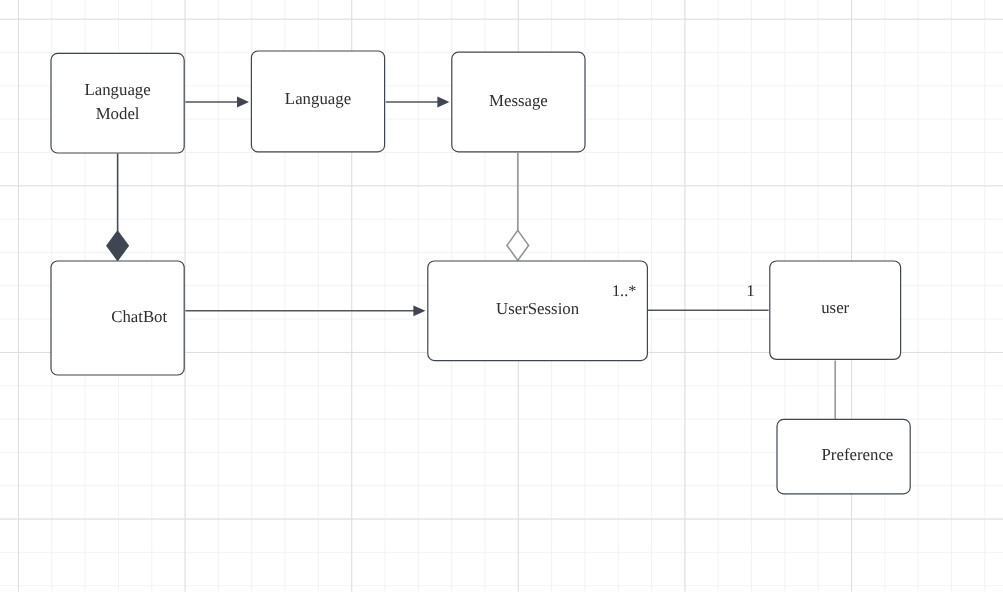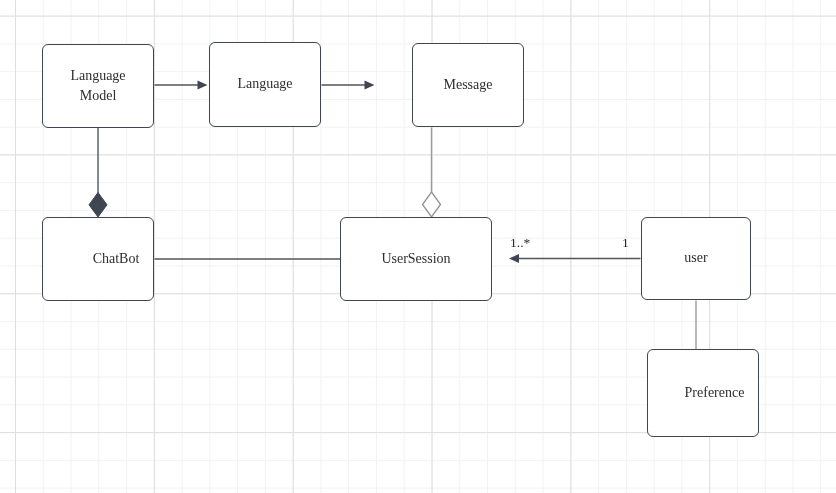--- a/index.html
+++ b/index.html
@@ -93,36 +93,36 @@
   </svg>
 
   <div class="node" id="node-language-model" style="left:42px; top:44px; width:112px; height:84px;text-align:center;">
     <span class="label">Language Model</span>
   </div>
 
   <div class="node" id="node-response" style="left:209px; top:42px; width:112px; height:85px;">
     <span class="label">Language</span>
   </div>
 
-  <div class="node" id="node-message" style="left:376px; top:43px; width:112px; height:84px;margin-left:36px;">
+  <div class="node" id="node-message" style="left:376px; top:43px; width:112px; height:84px;">
     <span class="label">Message</span>
   </div>
 
-  <div class="node" id="node-chatbot" style="left:42px; top:217px; width:112px; height:84px;padding-left:36px;">
+  <div class="node" id="node-chatbot" style="left:42px; top:217px; width:112px; height:96px;padding-left:36px;">
     <span class="label">ChatBot</span>
   </div>
 
-  <div class="node" id="node-user-session" style="left:340px; top:217px; width:152px; height:84px;">
+  <div class="node" id="node-user-session" style="left:356px; top:217px; width:184px; height:84px;">
     <span class="label">UserSession</span>
   </div>
 
   <div class="node" id="node-user" style="left:641px; top:217px; width:110px; height:83px;font-family:Liberation Serif, serif;">
     <span class="label">user</span>
   </div>
 
-  <div class="node" id="node-preference" style="left:647px; top:349px; width:112px; height:88px;padding-left:23px;">
+  <div class="node" id="node-preference" style="left:647px; top:349px; width:112px; height:63px;padding-left:23px;">
     <span class="label">Preference</span>
   </div>
 
   <div class="mult" style="left:510px; top:236px;">1..*</div>
   <div class="mult" style="left:622px; top:236px;">1</div>
 
 </div>
 
 </body></html>

